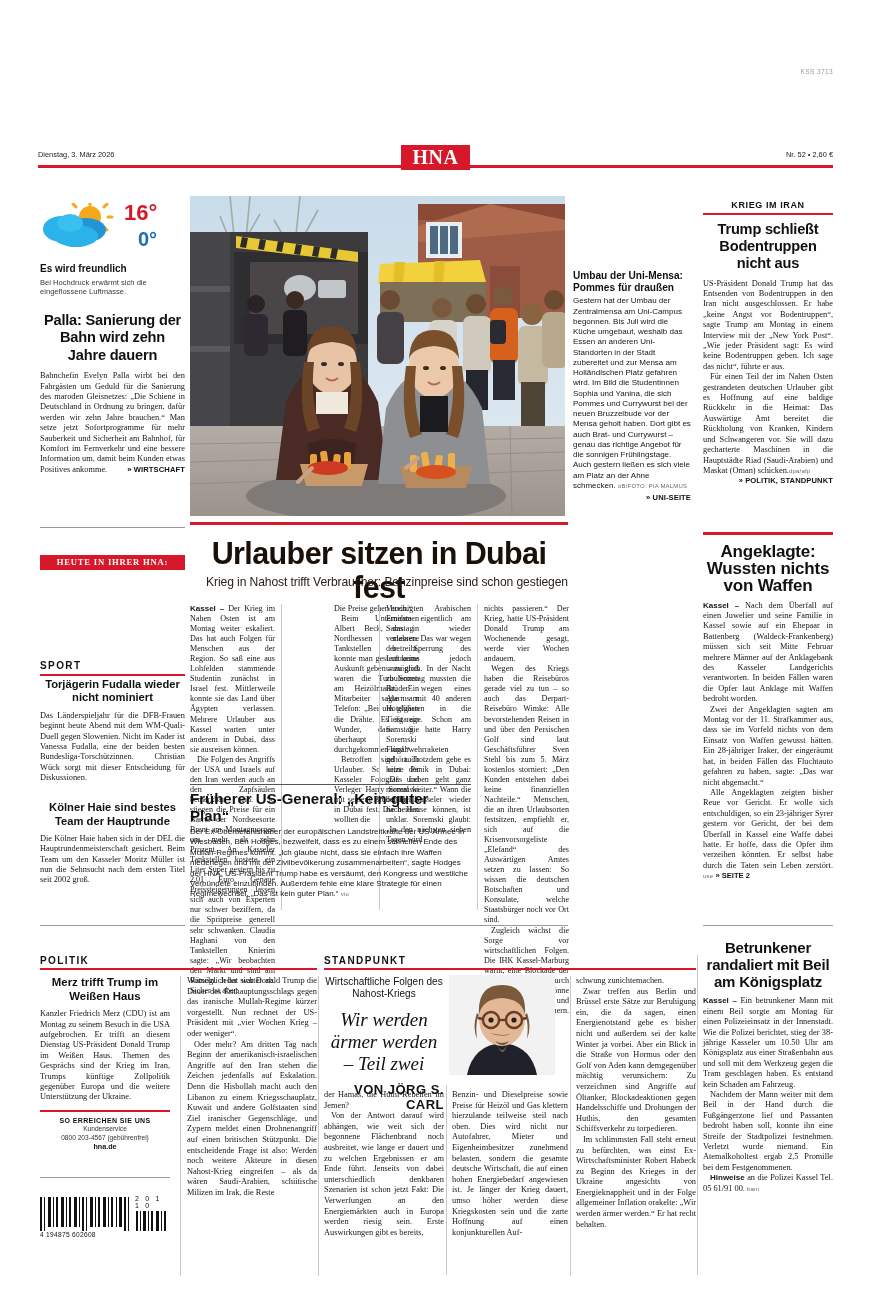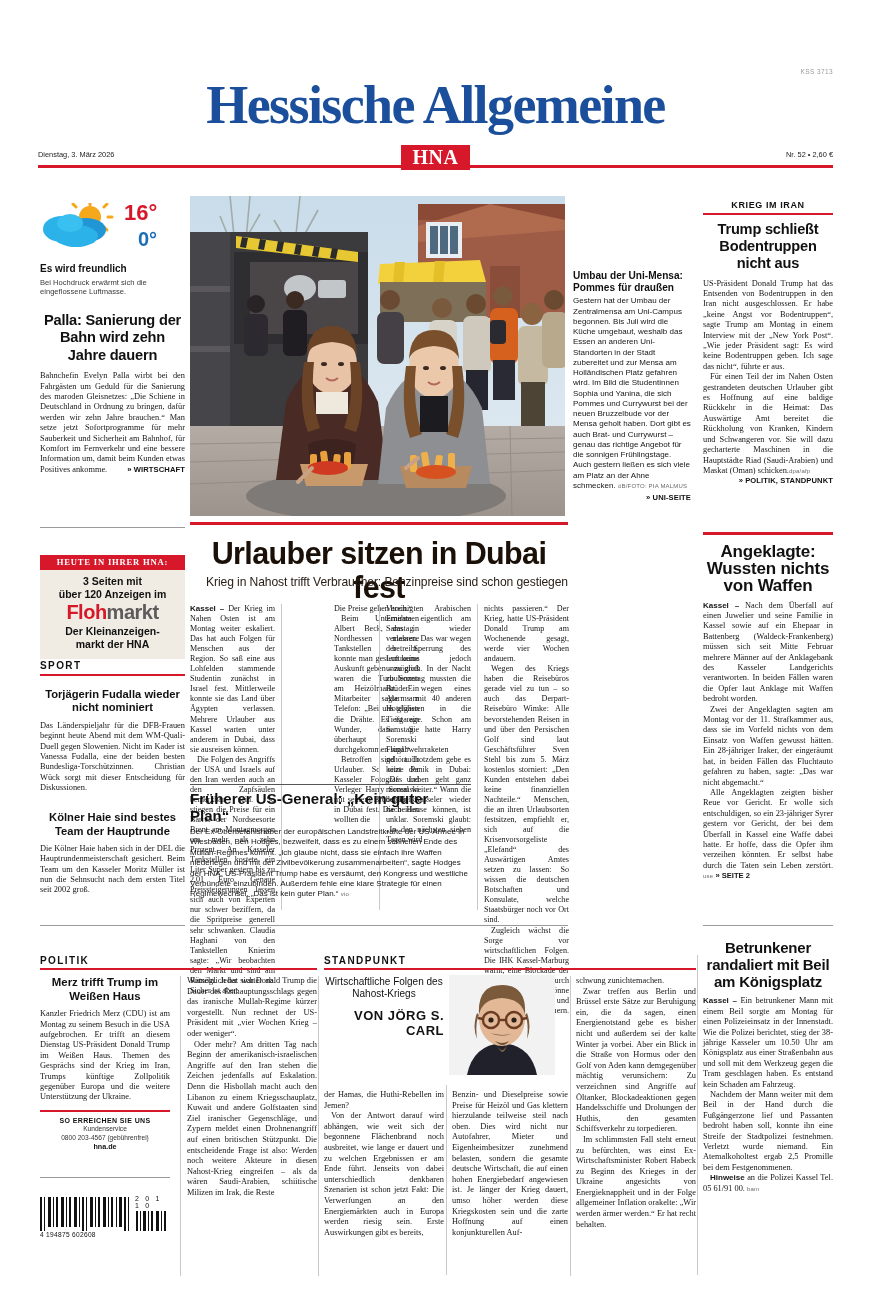--- a/index.html
+++ b/index.html
@@ -114,21 +114,20 @@
   #photo{position:absolute;left:190px;top:196px;width:375px;height:320px;overflow:hidden;}
   #photo svg{display:block;}
 </style>
 </head>
 <body>
 
 <div id="page">
 
   <div id="masthead">
     <div id="kss">KSS 3713</div>
-    <div id="logo">Hessische Allgemeine</div>
     <div id="mast-date">Dienstag, 3. März 2026</div>
     <div id="mast-price">Nr. 52  •  2,60 €</div>
     <div id="mast-rule"></div>
     <div id="hna-box">HNA</div>
   </div>
 
   <div id="wx-icon">
     <svg width="78" height="48" viewBox="0 0 78 48">
       <circle cx="50" cy="14" r="11" fill="#f5a81c"></circle>
       <g stroke="#f5a81c" stroke-width="3" stroke-linecap="round">
@@ -152,33 +151,26 @@
   <div class="col" style="left:40px;top:312px;width:145px;">
     <div class="h-lead" style="font-size:14.6px;line-height:17.4px;letter-spacing:-.2px;">Palla: Sanierung der Bahn wird zehn Jahre dauern</div>
     <div class="body-txt" style="margin-top:7px;font-size:8.35px;line-height:10.4px;">
       <p class="first">Bahnchefin Evelyn Palla wirbt bei den Fahrgästen um Geduld für die Sanierung des maroden Gleisnetzes: „Die Schiene in Deutschland in Ordnung zu bringen, dafür werden wir zehn Jahre brauchen.“ Man setze jetzt Sofortprogramme für mehr Sauberkeit und Sicherheit am Bahnhof, für Komfort im Fernverkehr und eine bessere Information um, damit beim Kunden etwas Positives ankomme.</p>
     </div>
     <div class="pointer" style="margin-top:-10px;">» WIRTSCHAFT</div>
   </div>
 
   <div id="floh-box">
     <div id="floh-bar">HEUTE IN IHRER HNA:</div>
-    <div id="floh-in">
-      <div class="floh-l1">3 Seiten mit</div>
-      <div class="floh-l1">über 120 Anzeigen im</div>
-      <div class="floh-big"><span class="red">Floh</span><span style="color:#5c5c5c">markt</span></div>
-      <div class="floh-l3">Der Kleinanzeigen-</div>
-      <div class="floh-l3" style="margin-top:0">markt der HNA</div>
-    </div>
   </div>
 
   <div class="col" style="left:40px;top:660px;width:145px;">
     <div class="ressort">SPORT</div>
     <div class="rule-red" style="margin-top:3px;"></div>
-    <div class="h-lead" style="font-size:11.2px;line-height:13.4px;margin-top:12px;">Torjägerin Fudalla wieder nicht nominiert</div>
+    <div class="h-lead" style="font-size:11.2px;line-height:13.4px;margin-top:2px;">Torjägerin Fudalla wieder nicht nominiert</div>
     <div class="body-txt" style="margin-top:6px;font-size:8.35px;line-height:10.35px;">
       <p class="first">Das Länderspieljahr für die DFB-Frauen beginnt heute Abend mit dem WM-Quali-Duell gegen Slowenien. Nicht im Kader ist Vanessa Fudalla, eine der beiden besten Bundesliga-Torschützinnen. Christian Wück sorgt mit dieser Entscheidung für Diskussionen.</p>
     </div>
     <div class="h-lead" style="font-size:11.2px;line-height:13.4px;margin-top:18px;">Kölner Haie sind bestes Team der Hauptrunde</div>
     <div class="body-txt" style="margin-top:6px;font-size:8.35px;line-height:10.35px;">
       <p class="first">Die Kölner Haie haben sich in der DEL die Hauptrundenmeisterschaft gesichert. Beim Team um den Kasseler Moritz Müller ist nun die Sehnsucht nach dem ersten Titel seit 2002 groß.</p>
     </div>
   </div>
 
   <div id="photo">
@@ -481,20 +473,21 @@
     <div class="bc-num" style="position:absolute;left:95px;top:-2px;">2 0 1 1 0</div>
   </div>
 
   <div style="position:absolute;left:324px;top:955px;width:244px;">
     <div class="ressort">STANDPUNKT</div>
   </div>
   <div style="position:absolute;left:324px;top:968px;width:372px;height:2px;background:#d7182a;"></div>
 
   <div class="col" style="left:324px;top:976px;width:120px;">
     <div class="sp-pre">Wirtschaftliche Folgen des Nahost-Kriegs</div>
+    <div class="sp-title" style="margin-top:8px;">Wir werden ärmer werden – Teil zwei</div>
     <div class="sp-by" style="margin-top:7px;">VON JÖRG S. CARL</div>
   </div>
 
   <div id="sp-portrait">
     <svg width="106" height="100" viewBox="0 0 106 100">
       <rect width="106" height="100" fill="#f2f2f2"></rect>
       <path d="M18 100 q6 -30 35 -32 q29 2 35 32 z" fill="#20212a"></path>
       <ellipse cx="53" cy="44" rx="23" ry="27" fill="#e2b896"></ellipse>
       <path d="M30 40 q-2 -30 23 -30 q25 0 23 30 q-3 -16 -23 -17 q-20 1 -23 17z" fill="#7a5a3a"></path>
       <path d="M28 38 q-5 14 0 26 q-2 -16 2 -24z" fill="#7a5a3a"></path>

